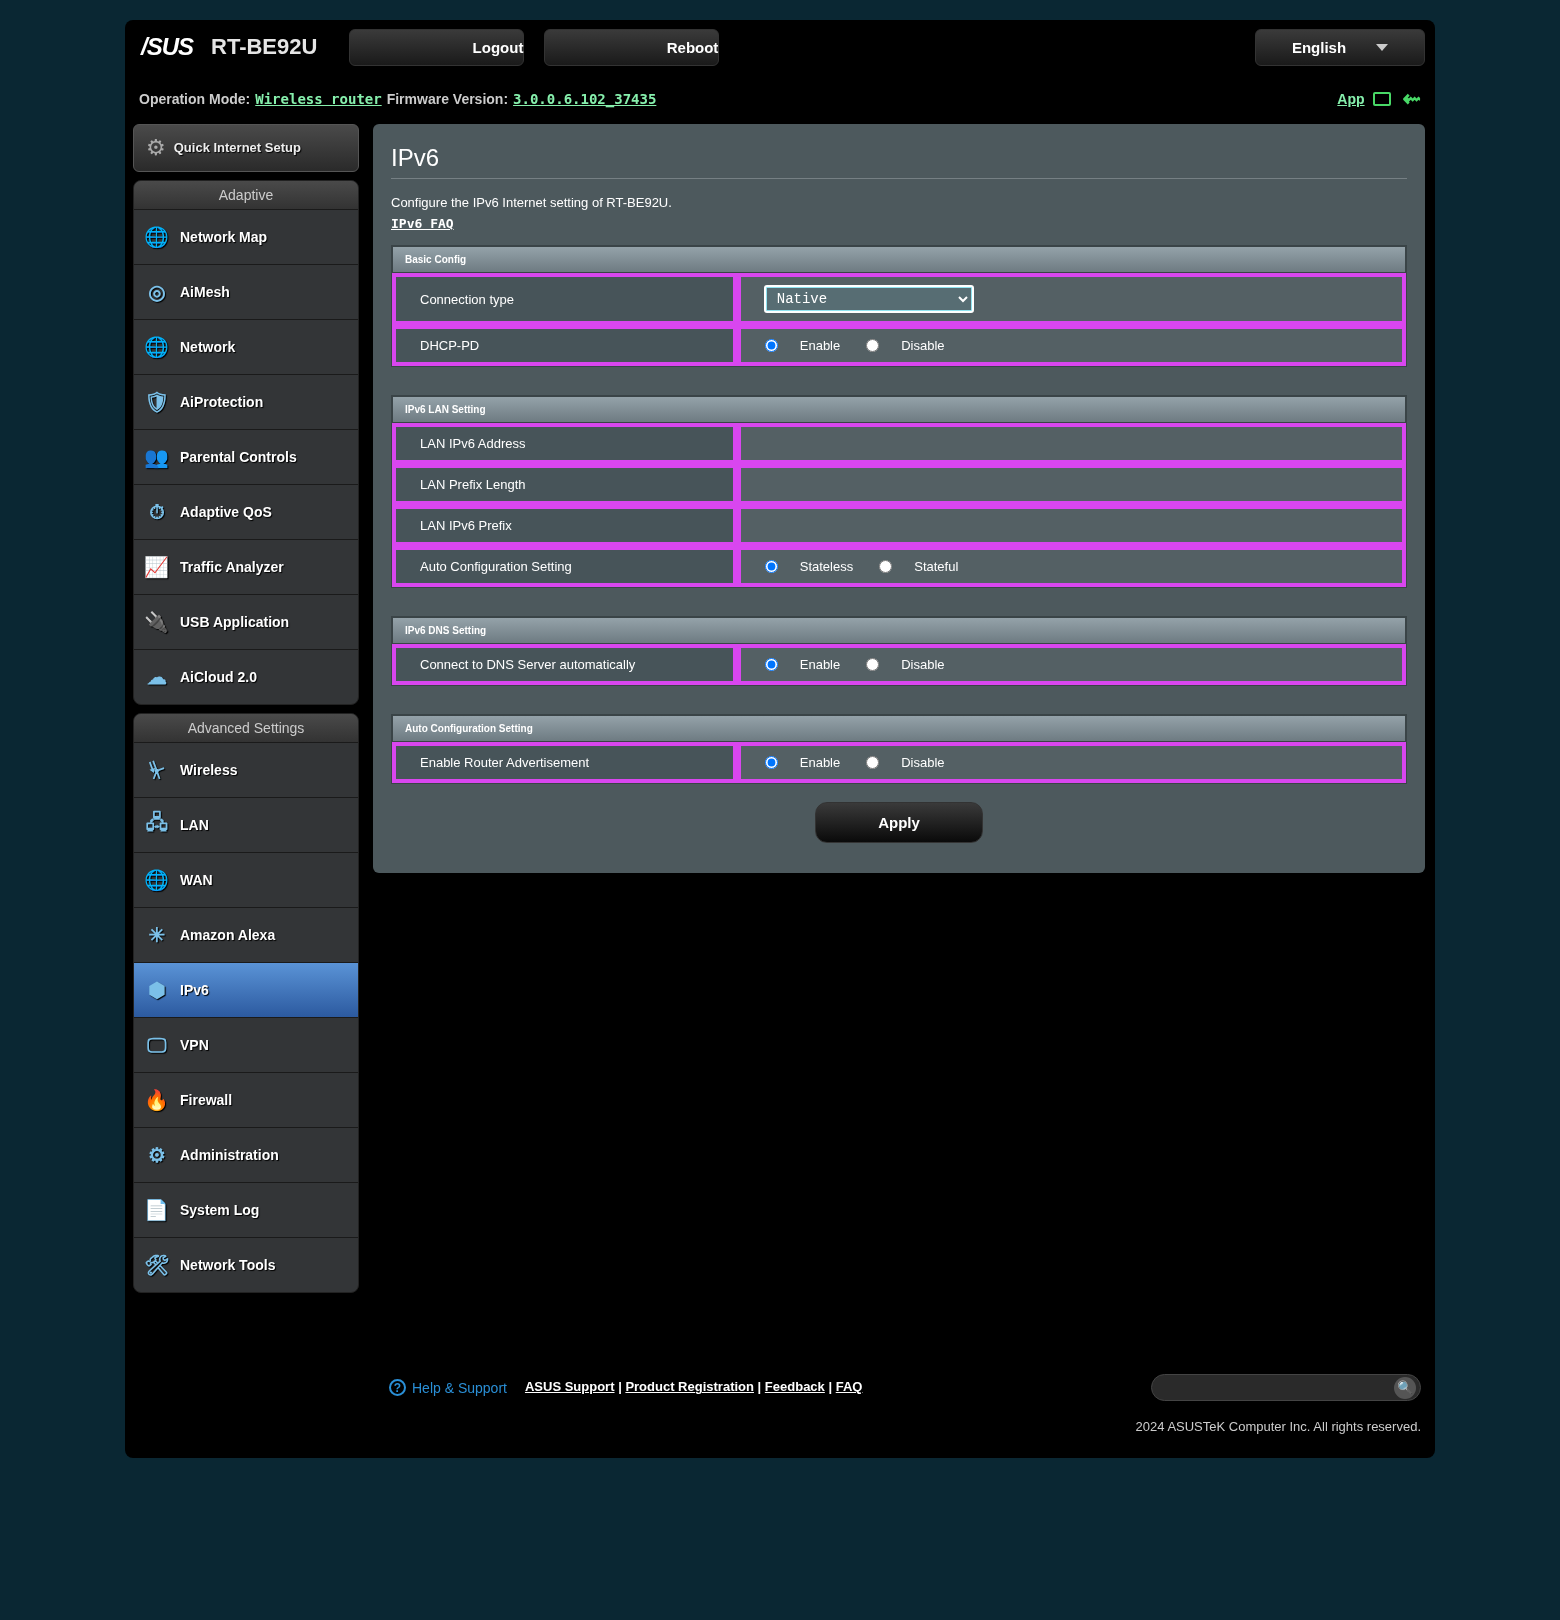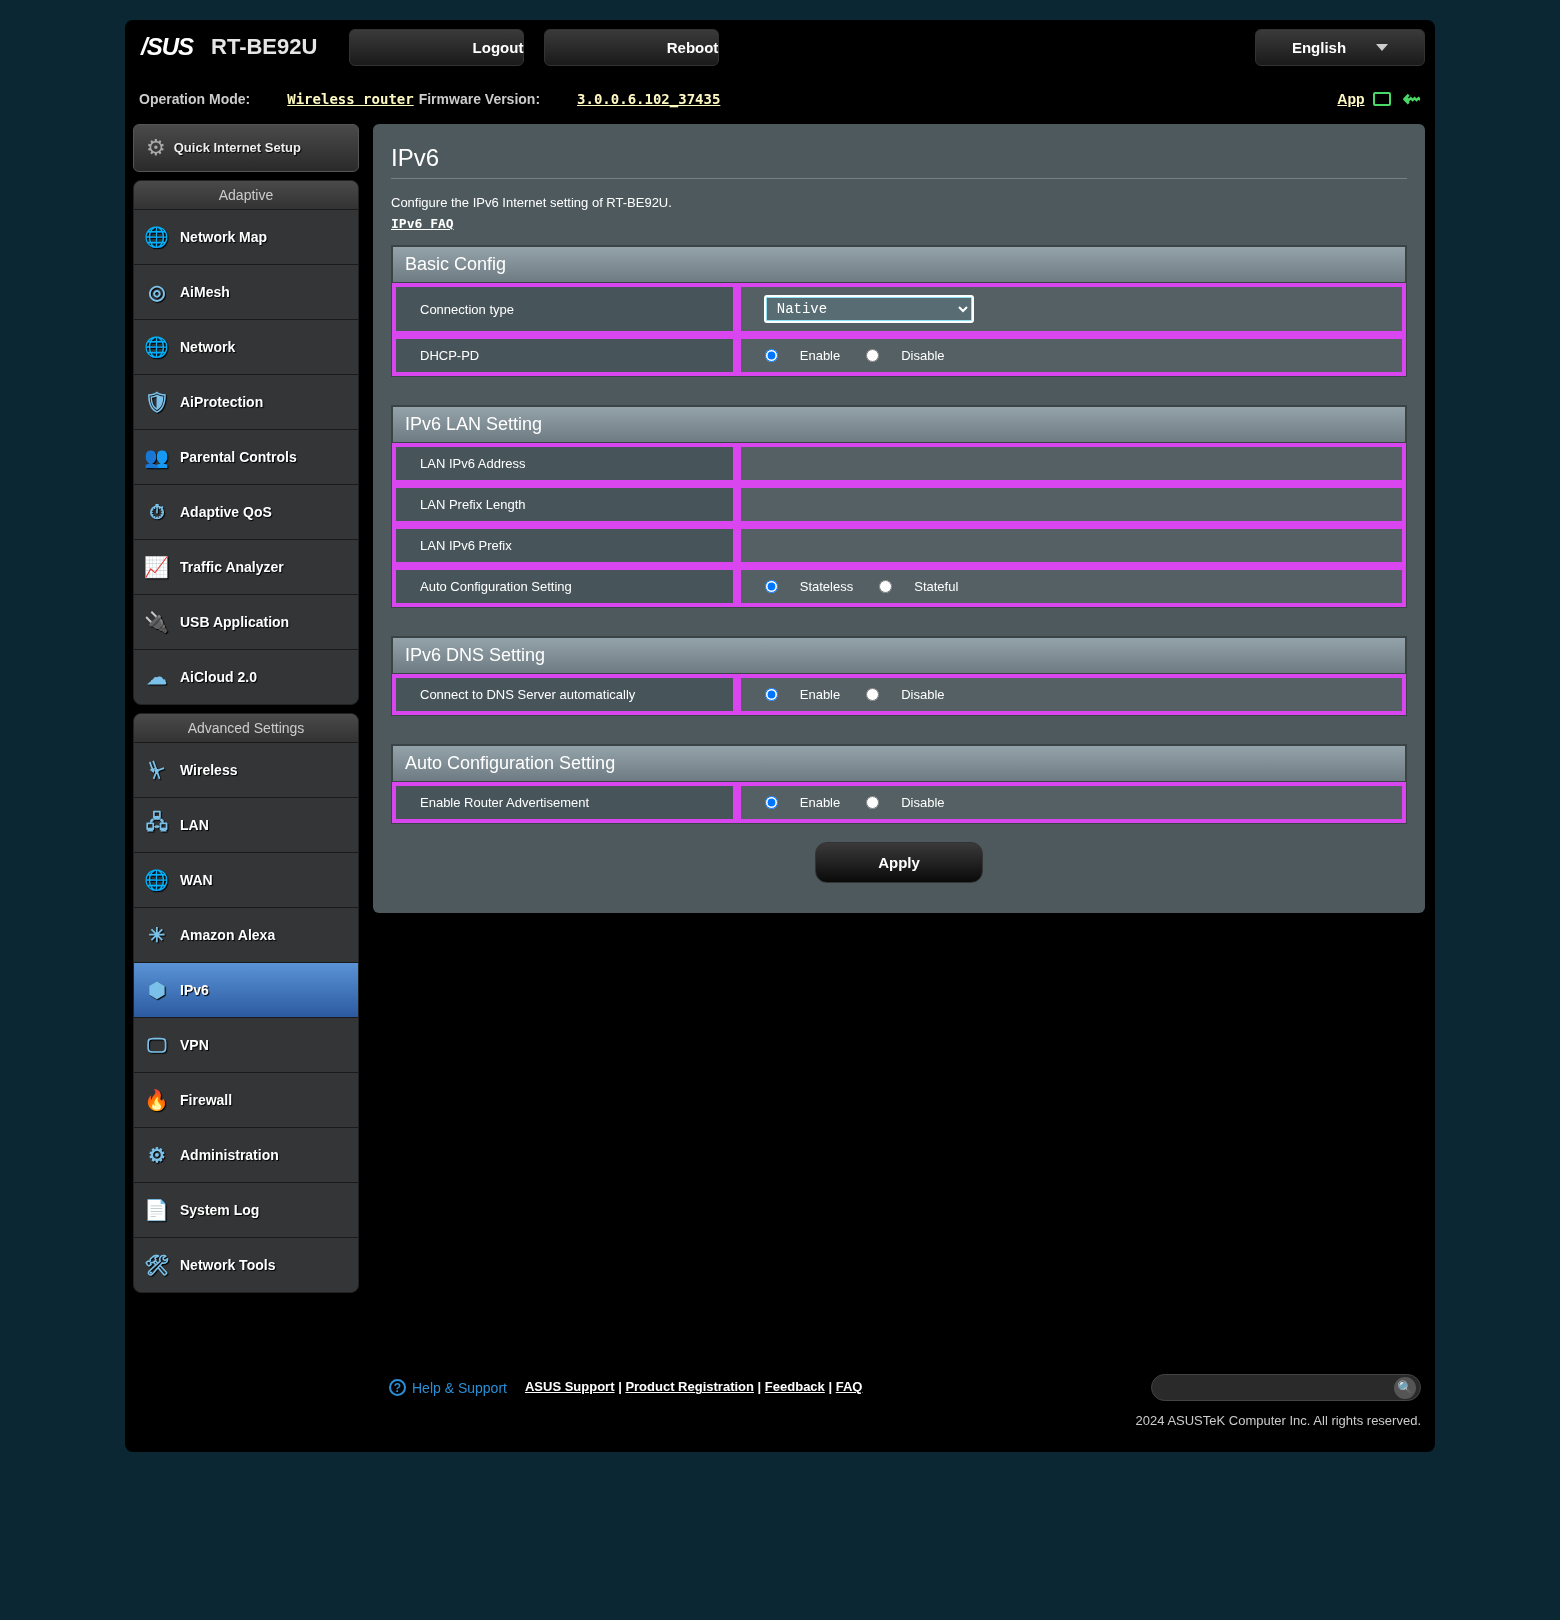--- a/index.html
+++ b/index.html
@@ -78,21 +78,21 @@
   
   .status-line {
     background: #000;
     display:flex;
     align-items:center;
     padding: 12px 14px;
     font-size: 14px;
     gap: 6px;
   }
   .status-line .left { flex:1; display:flex; gap:5px; align-items:baseline;}
-  .status-line a { color: #fef9c3; text-decoration: underline; font-weight:bold;margin-left:32px;}
+  .status-line a { color: #86efac; text-decoration: underline; font-weight:bold;}
   .status-line .mode-label { color:#ccc; font-weight:bold;}
   .app-link { color:#49d967; font-weight:bold; text-decoration:none; margin-right:2px;}
   .icon-box { width:18px;height:14px;border:2px solid #49d967;border-radius:2px;display:inline-block;margin-right:6px;}
   .icon-usb { color:#49d967; font-size:22px; font-weight:bold; }
   
   .body-row { display:flex; background:#000; min-height: 1240px; padding-bottom: 10px; align-items:flex-start;}
   .sidebar { width: 234px; padding-left:8px; display:flex; flex-direction:column; gap:8px;}
   .qis {
     background: linear-gradient(#4a4a4a,#2a2a2a);
     border:1px solid #555;
@@ -152,22 +152,22 @@
     border-collapse: separate;
     border-spacing:0;
     margin-top:14px;
     border:1px solid #3a4447;
   }
   .form-table th.section {
     background: linear-gradient(#94a2a9,#6e7b82);
     color:#fff;
     text-align:left;
     padding:7px 12px;
-    font-size:18px;
-    font-weight:normal;
+    font-size:10px;
+    font-weight:bold;
     border:1px solid #3a4447;
   }
   .form-table td {
     border:4px solid #d946ef;
     padding:9px 24px;
     background:#475459;
     color:#fff;
     font-size:13px;
     vertical-align:middle;
   }
@@ -222,21 +222,21 @@
     border:1px solid #444;
     border-radius:14px;
     width:270px;
     height:27px;
     display:flex;
     align-items:center;
     padding:0 4px 0 12px;
   }
   .search-box input { flex:1; background:transparent; border:none; color:#fff; outline:none;}
   .search-btn { width:22px;height:22px;border-radius:50%;background:#555;display:flex;align-items:center;justify-content:center;color:#ddd;cursor:pointer;font-size:13px;}
-  .copyright { text-align:right; color:#ccc; font-size:13px; margin-top:12px;}
+  .copyright { text-align:right; color:#ccc; font-size:13px; margin-top:18px;}
   .sep-gap { height:14px; background:transparent;}
 </style>
 </head>
 <body>
 
 <div class="app-wrap">
 
   <div class="header-bar">
     <span class="logo">/SUS</span>
     <span class="product">RT-BE92U</span>

